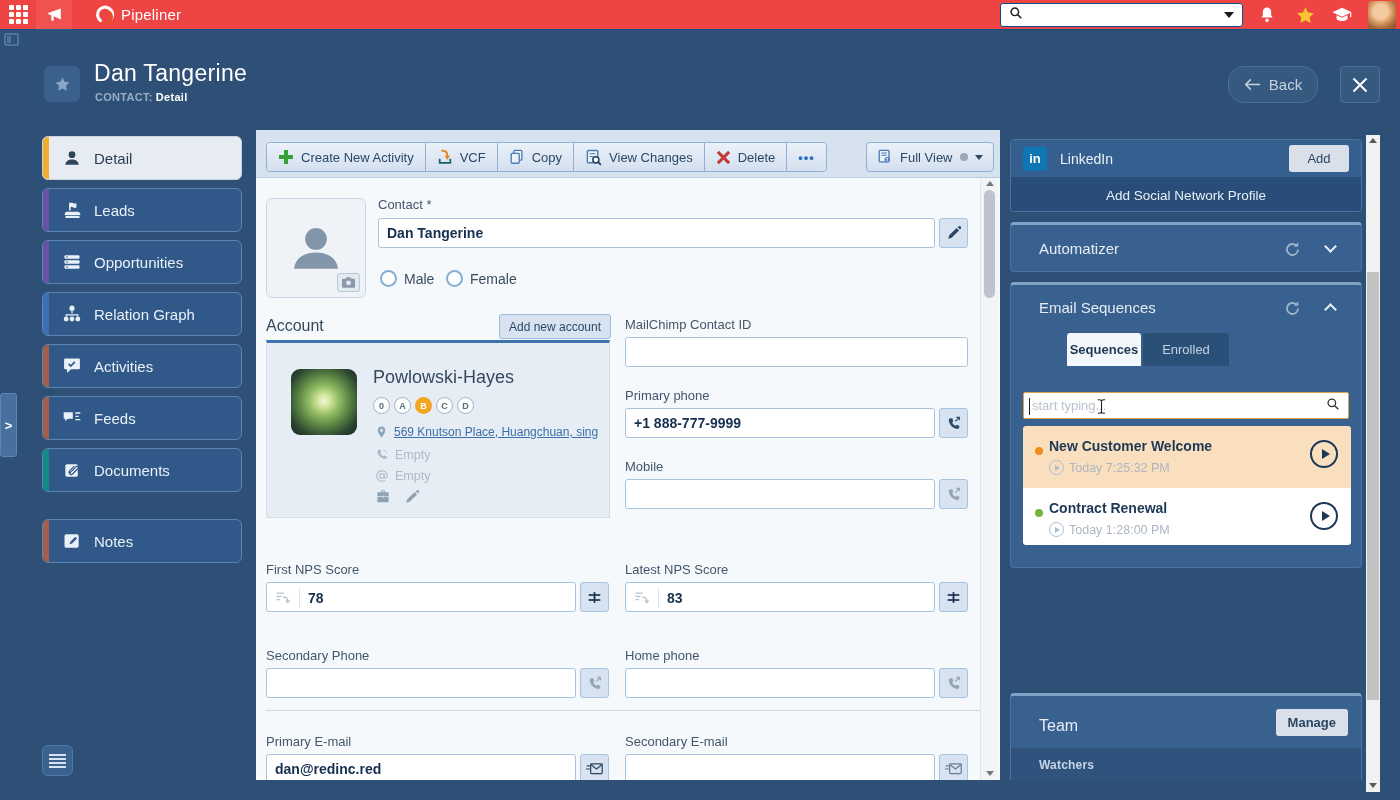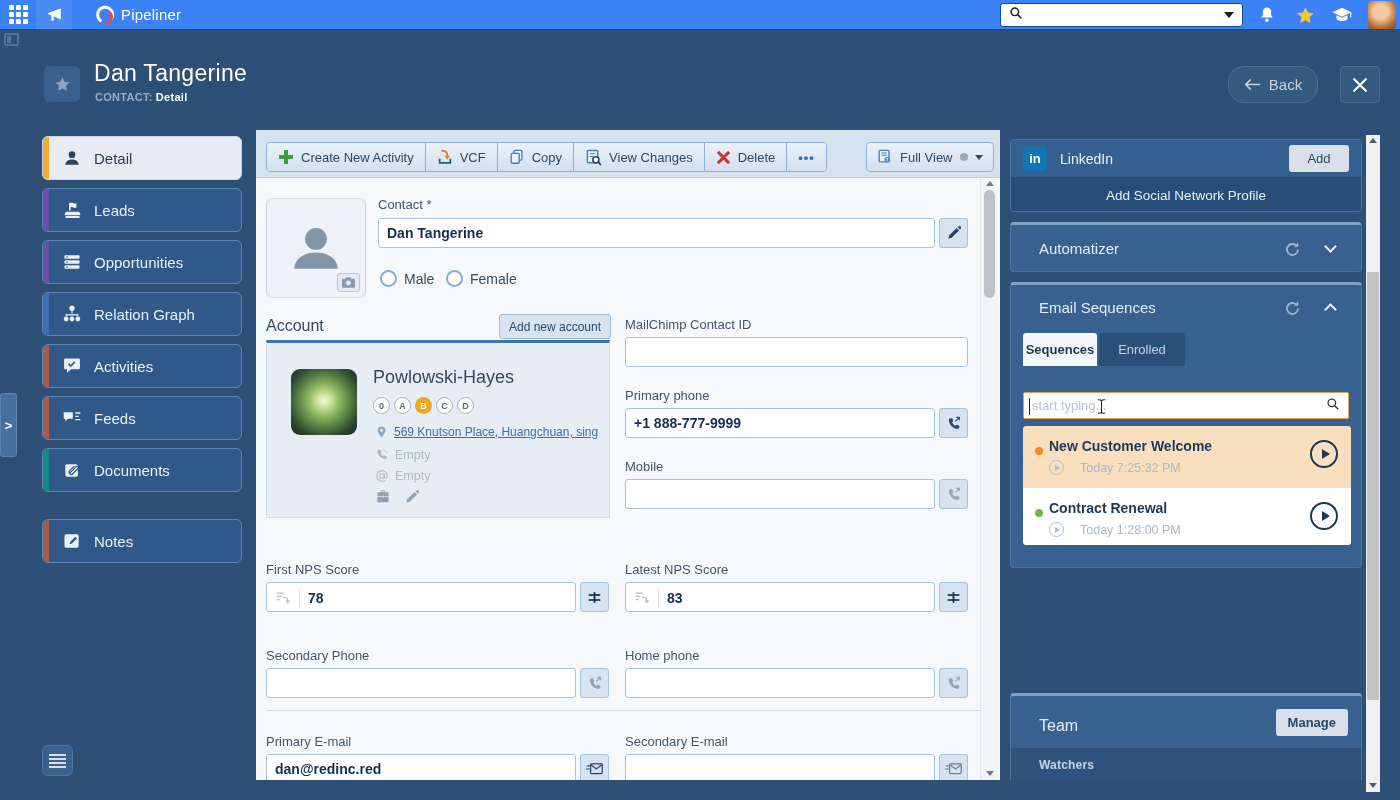--- a/index.html
+++ b/index.html
@@ -1,21 +1,21 @@
 <!DOCTYPE html>
 <html><head>
 <meta charset="utf-8">
 <style>
   * { margin:0; padding:0; box-sizing:border-box; }
   html,body { width:1400px; height:800px; overflow:hidden; }
   body { font-family:"Liberation Sans", sans-serif; background:#2E5077; position:relative; }
   .abs { position:absolute; }
 
   
-  .topbar { position:absolute; left:0; top:0; width:1400px; height:30px; background:#3b82f6; border-bottom:1px solid #0F4E86; z-index:50; }
+  .topbar { position:absolute; left:0; top:0; width:1400px; height:30px; background:#ef4444; border-bottom:1px solid #0F4E86; z-index:50; }
   .tile { position:absolute; left:36px; top:0; width:36px; height:30px; background:rgba(255,255,255,.08); }
   .appsgrid { position:absolute; left:9px; top:5px; width:20px; height:20px; display:grid; grid-template-columns:repeat(3,5px); grid-template-rows:repeat(3,5px); gap:2px; cursor:pointer; }
   .appsgrid i { background:#fff; border-radius:1px; }
   .topicon { position:absolute; top:4px; width:22px; height:22px; display:flex; align-items:center; justify-content:center; cursor:pointer; }
   .logo { position:absolute; left:94px; top:4px; width:22px; height:22px; }
   .product { position:absolute; left:121px; top:0; height:30px; line-height:30px; color:#fff; font-size:15px; font-weight:500; letter-spacing:.2px; }
   .searchbox { position:absolute; left:1000px; top:3px; width:243px; height:24px; background:#fff; border-radius:3px; border:1px solid #0D4F8C; display:flex; align-items:center; padding:0 8px; }
   .searchbox input { border:none; outline:none; flex:1; font-size:12px; margin-left:6px; font-family:inherit; }
   .caret-dn { width:0; height:0; border-left:5px solid transparent; border-right:5px solid transparent; border-top:6px solid #1a1a1a; }
   .avatar-top { position:absolute; left:1368px; top:1px; width:28px; height:28px; border-radius:3px; background:radial-gradient(circle at 45% 38%, #F4C9A0 0 32%, #D89A62 50%, #A96B3C 72%, #7A4A28 100%); cursor:pointer; }
@@ -88,30 +88,30 @@
   .social { top:4px; height:73px; border-top:1px solid #4A739F; overflow:hidden; }
   .srow1 { height:37px; background:#355F8E; display:flex; align-items:center; padding:0 12px; }
   .in-logo { width:24px; height:24px; border-radius:3px; color:#fff; font-weight:bold; font-size:13px; display:flex; align-items:center; justify-content:center; cursor:pointer; }
   .srow1 .lbl { margin-left:13px; font-size:14px; color:#ECF1F7; }
   .lite-btn { background:#D9E0EA; border:none; border-radius:3px; color:#2A4765; font-size:13px; height:27px; padding:0 12px; cursor:pointer; font-family:inherit; }
   .srow2 { height:36px; background:#294D79; display:flex; align-items:center; justify-content:center; font-size:13.5px; color:#E8EEF5; cursor:pointer; }
   .rsec-title { position:absolute; left:28px; font-size:15px; color:#E5ECF4; }
   .chev { width:9px; height:9px; border-right:2.5px solid #EAF0F7; border-bottom:2.5px solid #EAF0F7; cursor:pointer; }
   .chev.down { transform:rotate(45deg); }
   .chev.up { transform:rotate(-135deg); }
-  .seqtab { position:absolute; height:33px; border-radius:3px 3px 0 0; font-size:13px; display:flex; align-items:center; justify-content:center; cursor:pointer; }
+  .seqtab { position:absolute; height:33px; border-radius:3px 3px 0 0; font-size:13px; display:flex; align-items:center; justify-content:center; cursor:pointer;margin-left:44px; }
   .seq-search { position:absolute; left:12px; top:107px; width:326px; height:27px; background:#fff; border:1px solid #DFA14D; border-radius:2px; display:flex; align-items:center; padding:0 8px; }
   .seq-search input { border:none; outline:none; flex:1; font-size:13px; color:#333; font-family:inherit; }
   .seq-search input::placeholder { color:#B6C3CF; }
   .seq-caret { position:absolute; left:5px; top:5px; width:1px; height:17px; background:#222; }
   .seq-list { position:absolute; left:12px; top:141px; width:328px; border-radius:3px; overflow:hidden; }
   .seq-item { position:relative; height:62px; background:#fff; cursor:pointer; }
   .seq-dot { position:absolute; left:12px; top:21px; width:8px; height:8px; border-radius:50%; }
   .seq-name { position:absolute; left:26px; top:12px; font-size:14px; font-weight:bold; color:#1C3857; }
-  .seq-time { position:absolute; left:26px; top:34px; display:flex; align-items:flex-end; gap:16px; color:#ACB7C3; font-size:12.5px; }
+  .seq-time { position:absolute; left:26px; top:34px; display:flex; align-items:flex-end; gap:5px; color:#ACB7C3; font-size:12.5px; }
   .miniplay { width:15px; height:15px; border:1.5px solid #A9BED2; border-radius:50%; display:flex; align-items:center; justify-content:center; }
   .miniplay b { width:0; height:0; border-top:3.5px solid transparent; border-bottom:3.5px solid transparent; border-left:5px solid #A9BED2; margin-left:2px; }
   .playbtn { position:absolute; right:13px; top:14px; width:28px; height:28px; border:2px solid #1C3857; border-radius:50%; display:flex; align-items:center; justify-content:center; cursor:pointer; background:transparent; }
   .playbtn b { width:0; height:0; border-top:5.5px solid transparent; border-bottom:5.5px solid transparent; border-left:8px solid #1C3857; margin-left:3px; }
   .owner-av { position:absolute; left:16px; top:19px; width:57px; height:57px; border-radius:50%; background:radial-gradient(circle at 50% 40%, #F6E3D2 0 28%, #E3B88C 42%, #C98E55 58%, #9A6B3E 75%, #6E4E30 100%); }
   .owner-name { position:absolute; left:88px; top:22px; font-size:18px; color:#F3F7FB; }
   .owner-role { position:absolute; left:89px; top:48px; font-size:14px; color:#9FB3CA; }
   .watchers { position:absolute; left:0; top:52px; width:350px; height:34px; background:#2F537D; display:flex; align-items:center; }
   .watchers span { margin-left:28px; font-size:12px; font-weight:bold; color:#C6D4E4; letter-spacing:.2px; }
 

